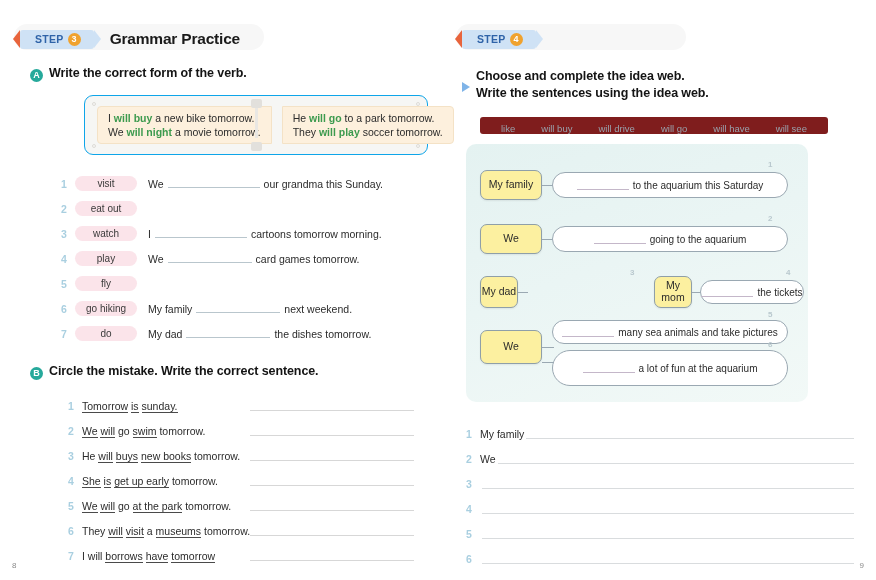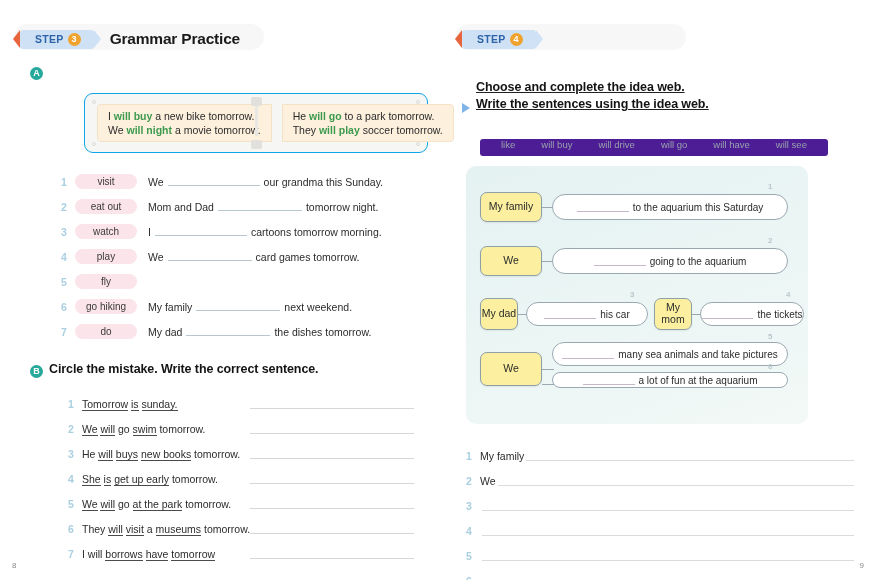--- a/index.html
+++ b/index.html
@@ -111,23 +111,23 @@
   
   .mis-list { margin: 14px 0 0 54px; }
   .mis-row { display: flex; align-items: center; height: 25px; }
   .mis-num { width: 14px; font-size: 10.5px; color: #a9cfe0; font-weight: bold; }
   .mis-sent { font-size: 10.5px; color: #2b2b2b; white-space: nowrap; width: 160px; }
   .u { border-bottom: 1px solid #4a4a4a; }
   .mis-line { flex: 1; height: 1px; background: #d7d7d7; margin-left: 8px; position: relative; top: 5px; }
 
   
   .wordbank {
-    margin: 28px 0 0 24px; width: 348px; height: 17px;
-    background: #4c1d95; border-radius: 3px;
-    display: flex; align-items: flex-start; justify-content: space-around;
+    margin: 17px 0 0 24px; width: 348px; height: 17px;
+    background: #7f1d1d; border-radius: 3px;
+    display: flex; align-items: flex-end; justify-content: space-around;
     padding: 0 8px;
   }
   .wb-item { font-size: 9.5px; color: #9aa2ac; }
 
   
   .web {
     margin: 10px 0 0 10px; width: 342px; height: 258px;
     border-radius: 10px;
     background: linear-gradient(160deg, #e4f2f1 0%, #eaf5f4 45%, #f2f9f7 100%);
     position: relative;
@@ -173,20 +173,21 @@
     <div class="step-head">
       <div class="step-badge">
         <span>STEP</span>
         <span class="step-num">3</span>
       </div>
       <div class="step-title">Grammar Practice</div>
     </div>
 
     <div class="sec-head" style="margin-top:14px;">
       <span class="sec-circle">A</span>
+      <span class="sec-text">Write the correct form of the verb.</span>
     </div>
 
     <div class="example-wrap">
       <span class="screw tl"></span>
       <span class="screw tr"></span>
       <span class="screw bl"></span>
       <span class="screw br"></span>
       <span class="clip-bar"></span>
       <span class="clip t"></span>
       <span class="clip b"></span>
@@ -208,25 +209,20 @@
           <span class="vr-chip">visit</span>
           <span class="vr-sent">
             <span>We</span>
             <span class="blank" style="width:92px;margin:0 4px;"></span>
             <span>our grandma this Sunday.</span>
           </span>
         </div>
         <div class="verb-row">
           <span class="vr-num">2</span>
           <span class="vr-chip">eat out</span>
-          <span class="vr-sent">
-            <span>Mom and Dad</span>
-            <span class="blank" style="width:84px;margin:0 4px;"></span>
-            <span>tomorrow night.</span>
-          </span>
         </div>
         <div class="verb-row">
           <span class="vr-num">3</span>
           <span class="vr-chip">watch</span>
           <span class="vr-sent">
             <span>I</span>
             <span class="blank" style="width:92px;margin:0 4px;"></span>
             <span>cartoons tomorrow morning.</span>
           </span>
         </div>
@@ -312,21 +308,21 @@
   <div class="page page-right">
 
     <div class="step-plate" style="left:18px;width:230px;"></div>
     <div class="step-head">
       <div class="step-badge">
         <span>STEP</span>
         <span class="step-num">4</span>
       </div>
     </div>
 
-    <div class="sec-head" style="margin-top:28px;margin-left:6px;align-items:flex-end;text-decoration:underline;">
+    <div class="sec-head" style="margin-top:17px;margin-left:6px;align-items:center;">
       <span class="tri-bullet"></span>
       <span>
         <span class="sec-text" style="display:block;">Choose and complete the idea web.</span>
         <span class="sec-text" style="display:block;margin-top:3px;">Write the sentences using the idea web.</span>
       </span>
     </div>
 
     <div class="wordbank" id="wordbank">
         <span class="wb-item">like</span>
         <span class="wb-item">will buy</span>
@@ -346,40 +342,36 @@
         <div class="onum" style="left: 302px; top: 16px;">1</div>
         <div class="ybox" style="left: 14px; top: 80px; width: 62px; height: 30px;">We</div>
         <div class="conn" style="left: 76px; top: 95px; width: 12px;"></div>
         <div class="oval" style="left: 86px; top: 82px; width: 236px; height: 26px;">
           <span class="ob"></span>
           <span>going to the aquarium</span>
         </div>
         <div class="onum" style="left: 302px; top: 70px;">2</div>
         <div class="ybox" style="left: 14px; top: 132px; width: 38px; height: 32px;">My dad</div>
         <div class="conn" style="left: 52px; top: 148px; width: 10px;"></div>
-        <div class="oval" style="left: 60px; top: 136px; width: 122px; height: 24px;">
-          <span class="ob"></span>
-          <span>his car</span>
-        </div>
         <div class="onum" style="left: 164px; top: 124px;">3</div>
         <div class="ybox" style="left: 188px; top: 132px; width: 38px; height: 32px;">My mom</div>
         <div class="conn" style="left: 226px; top: 148px; width: 10px;"></div>
         <div class="oval" style="left: 234px; top: 136px; width: 104px; height: 24px;">
           <span class="ob"></span>
           <span>the tickets</span>
         </div>
         <div class="onum" style="left: 320px; top: 124px;">4</div>
         <div class="ybox" style="left: 14px; top: 186px; width: 62px; height: 34px;">We</div>
         <div class="conn" style="left: 76px; top: 203px; width: 12px;"></div>
         <div class="oval" style="left: 86px; top: 176px; width: 236px; height: 24px; align-items: center;">
           <span class="ob"></span>
           <span>many sea animals and take pictures</span>
         </div>
         <div class="onum" style="left: 302px; top: 166px;">5</div>
-        <div class="oval" style="left: 86px; top: 206px; width: 236px; height: 16px;">
+        <div class="oval" style="left: 86px; top: 206px; width: 236px; height: 36px;">
           <span class="ob"></span>
           <span>a lot of fun at the aquarium</span>
         </div>
         <div class="onum" style="left: 302px; top: 196px;">6</div>
         <div class="conn" style="left: 76px; top: 218px; width: 12px;"></div>
       </div>
 
     <div class="wlines" id="wlines">
         <div class="wrow">
           <span class="wr-num">1</span>

